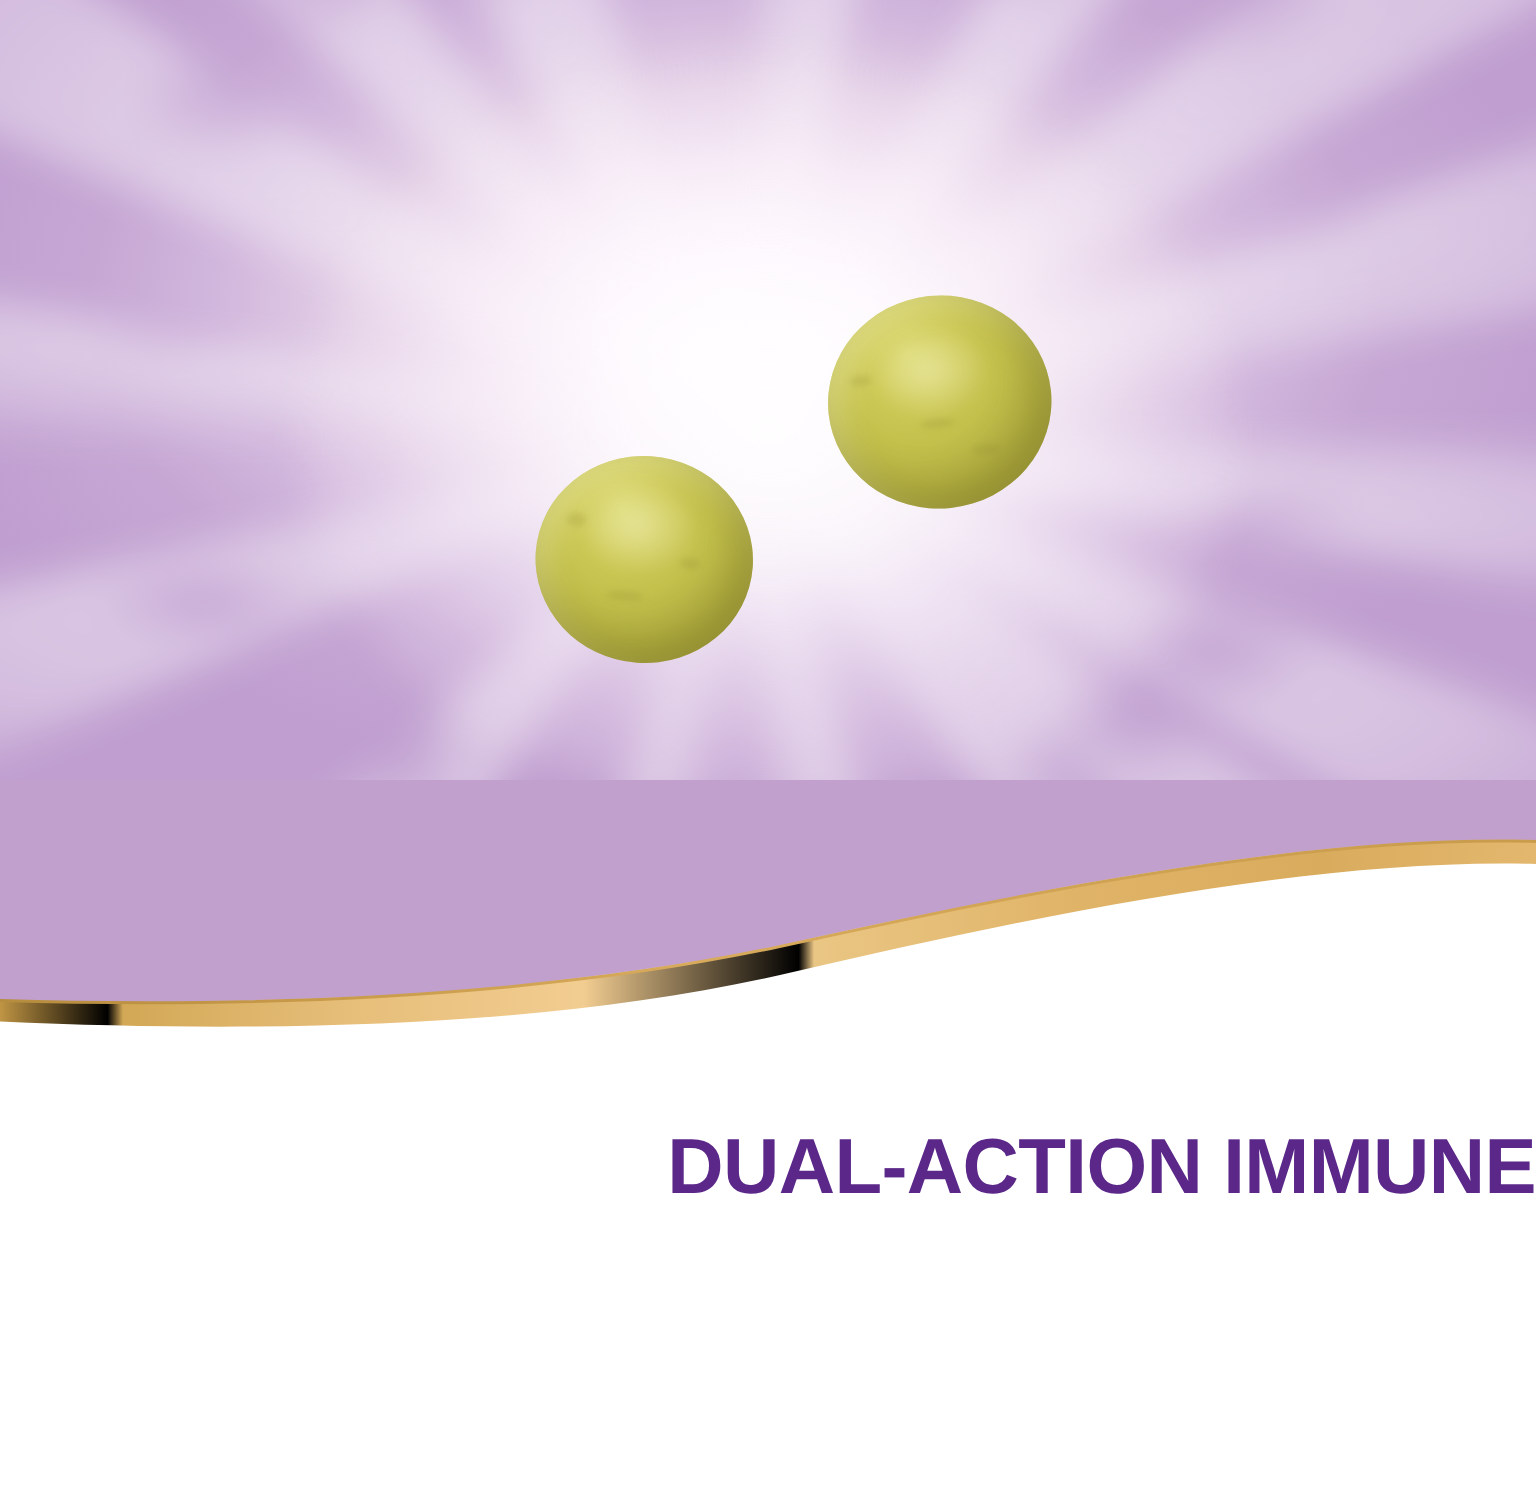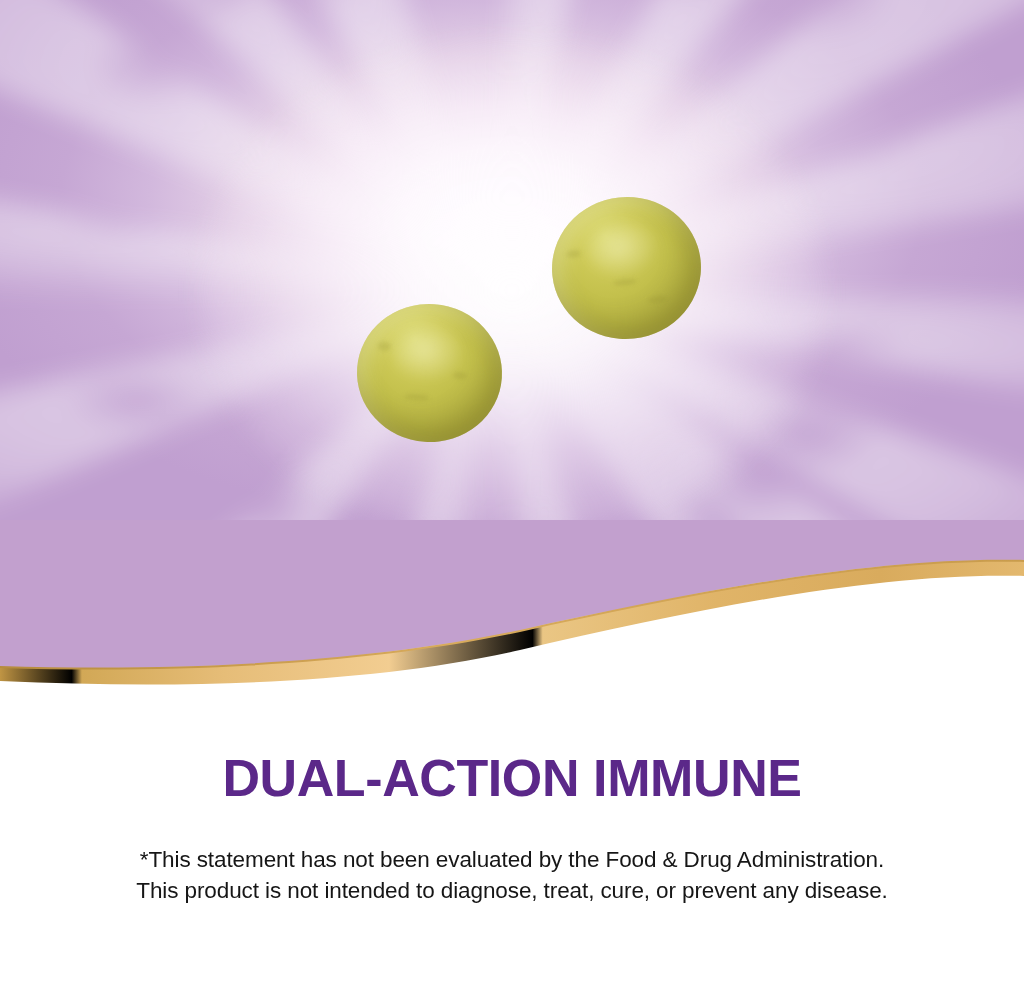--- a/index.html
+++ b/index.html
@@ -127,21 +127,21 @@
     width: 1024px;
     height: 190px;
   }
 
   
   .caption {
     position: absolute;
     left: 0;
     top: 748px;
     width: 1024px;
-    text-align: center;
+    text-align: right;
   }
   .headline {
     color: #5b2889;
     font-family: "Liberation Sans", sans-serif;
     font-weight: bold;
     font-size: 52px;
     line-height: 60px;
     letter-spacing: -0.4px;
     margin: 0;
     padding: 0;
@@ -252,19 +252,15 @@
 
     <path d="M0,148 C200,154 380,142 520,112 C700,72 880,38 1024,42 L1024,58 C880,54 700,90 520,132 C380,164 200,172 0,163 Z" fill="url(#goldGrad)"></path>
 
     <path d="M0,161 C200,170 380,162 520,130 C700,88 880,52 1024,56 L1024,190 L0,190 Z" fill="#ffffff"></path>
   </svg>
 
   <div class="caption">
     <div class="headline">
       <span class="hl-line">DUAL-ACTION IMMUNE</span>
     </div>
-    <div class="disclaimer">
-      <span class="dc-line">*This statement has not been evaluated by the Food &amp; Drug Administration.</span>
-      <span class="dc-line">This product is not intended to diagnose, treat, cure, or prevent any disease.</span>
-    </div>
   </div>
 
 </div>
 
 </body></html>

